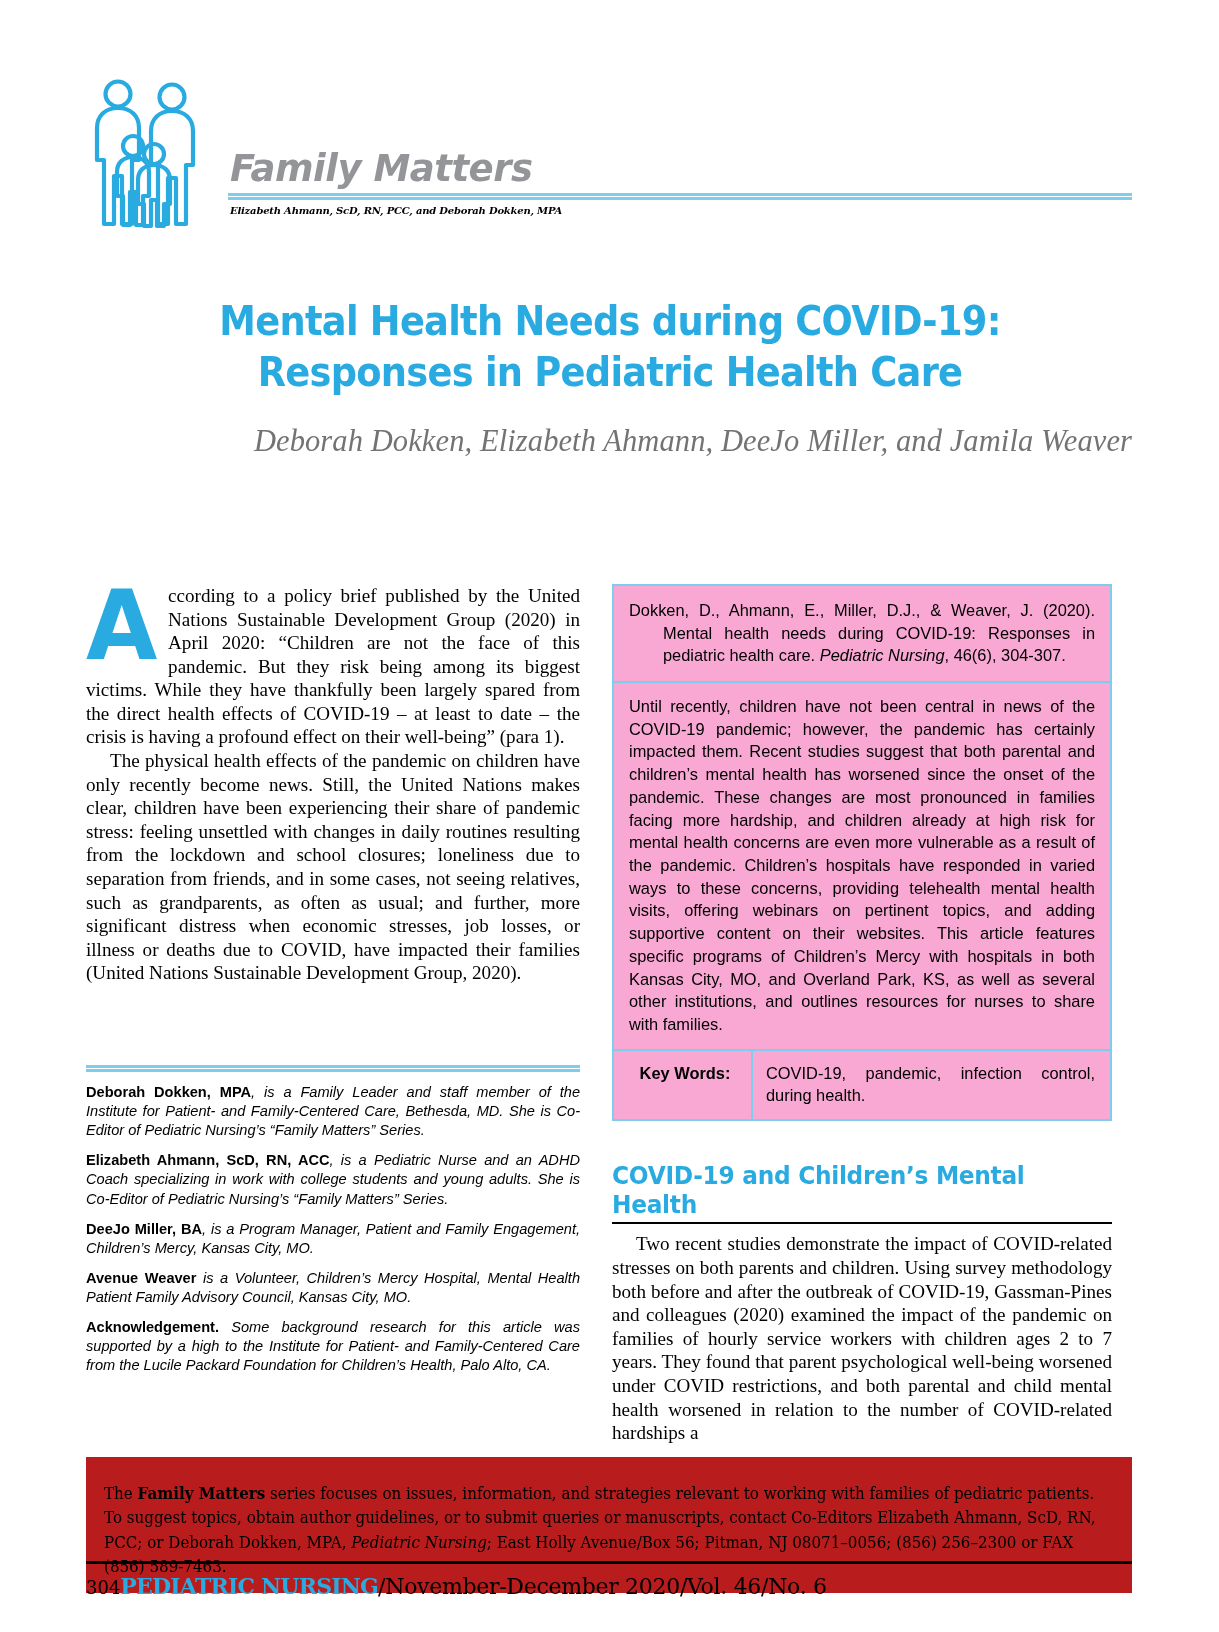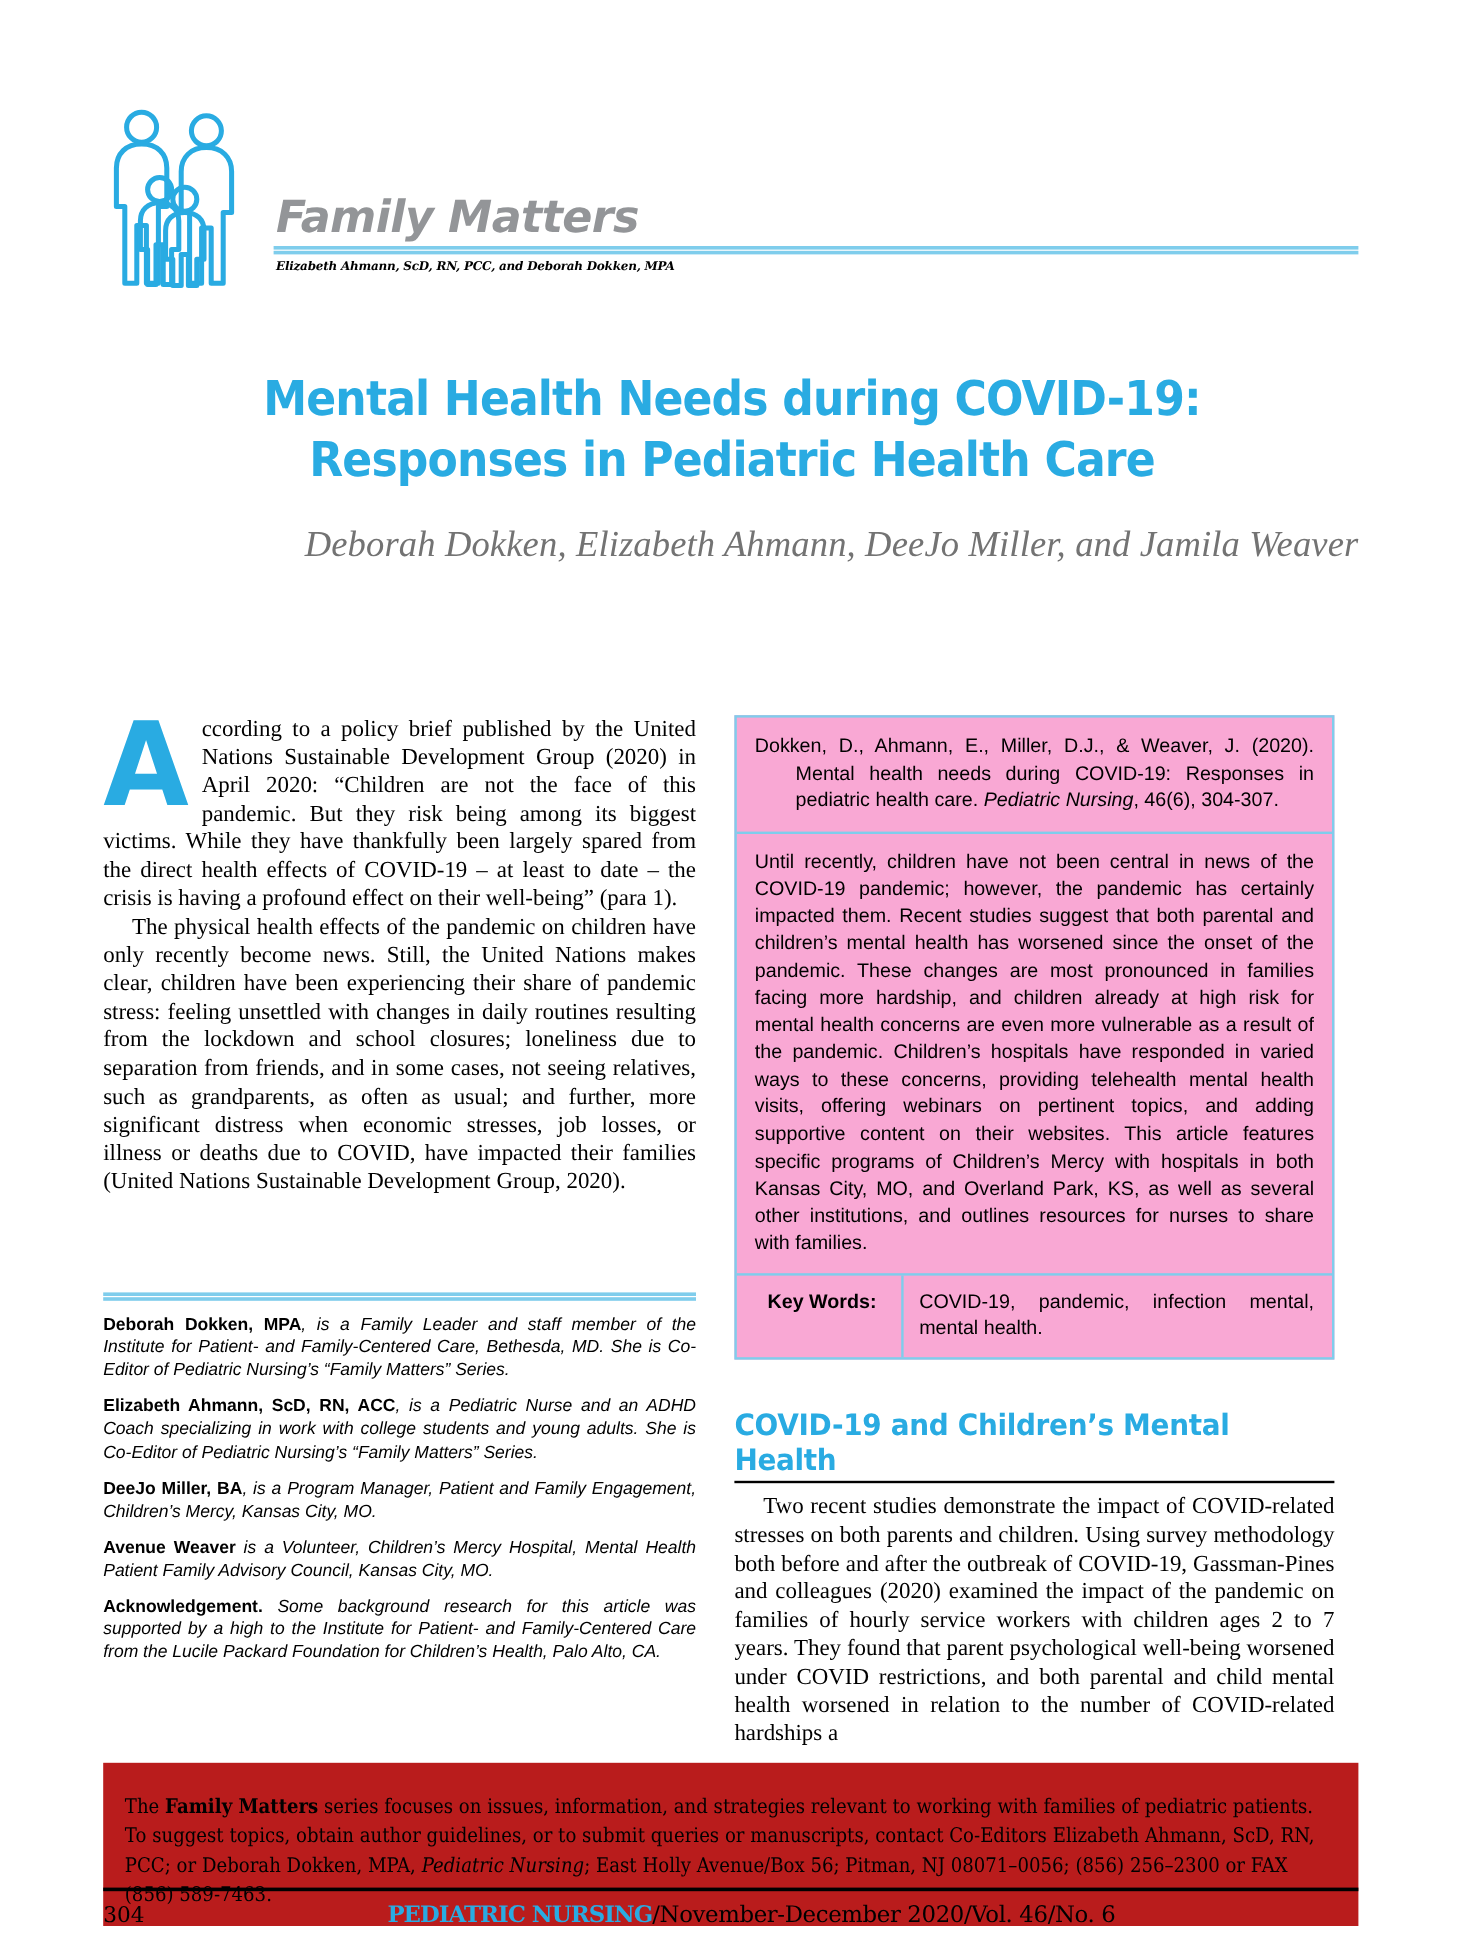--- a/index.html
+++ b/index.html
@@ -10,21 +10,21 @@
   body {
     width: 1219px;
     height: 1632px;
     font-family: "Liberation Serif", serif;
     color: #000000;
     position: relative;
     overflow: hidden;
   }
   .page {
     position: absolute;
-    left: 0; top: 12px;
+    left: 0; top: 0;
     width: 1219px;
     height: 1148px;
   }
 
   
   .masthead {
     position: absolute;
     left: 88px;
     top: 72px;
     width: 1044px;
@@ -298,23 +298,23 @@
     display: flex;
     align-items: baseline;
   }
   .footer-page {
     font-family: "DejaVu Serif", serif;
     font-size: 18px;
     flex: 0 0 auto;
   }
   .footer-center {
     flex: 1 1 auto;
-    text-align: center;
+    text-align: left;
     font-family: "DejaVu Serif", serif;
-    font-size: 19px;
+    font-size: 22px;
     letter-spacing: -0.3px;
   }
   .footer-journal {
     color: #29abe2;
     font-weight: bold;
     letter-spacing: -0.8px;
   }
   .footer-issue { color: #000; }
 </style>
 </head>
@@ -400,21 +400,21 @@
 
       <div class="abstract-box">
         <p class="abstract-text">Until recently, children have not been central in news of the COVID-19 pandemic; however, the pandemic has certainly impacted them. Recent studies suggest that both parental and children’s mental health has worsened since the onset of the pandemic. These changes are most pronounced in families facing more hardship, and children already at high risk for mental health concerns are even more vulnerable as a result of the pandemic. Children’s hospitals have responded in varied ways to these concerns, providing telehealth mental health visits, offering webinars on pertinent topics, and adding supportive content on their websites. This article features specific programs of Children’s Mercy with hospitals in both Kansas City, MO, and Overland Park, KS, as well as several other institutions, and outlines resources for nurses to share with families.</p>
       </div>
 
       <div class="keywords-row">
         <div class="kw-label-cell">
           <div class="kw-label">Key Words:</div>
         </div>
         <div class="kw-value-cell">
-          <div class="kw-value">COVID-19, pandemic, infection mental, mental health.</div>
+          <div class="kw-value">COVID-19, pandemic, infection control, during health.</div>
         </div>
       </div>
 
     </div>
 
     <div class="section-head">
       <div class="section-head-title">COVID-19 and Children’s Mental Health</div>
       <div class="section-head-rule"></div>
     </div>
 

